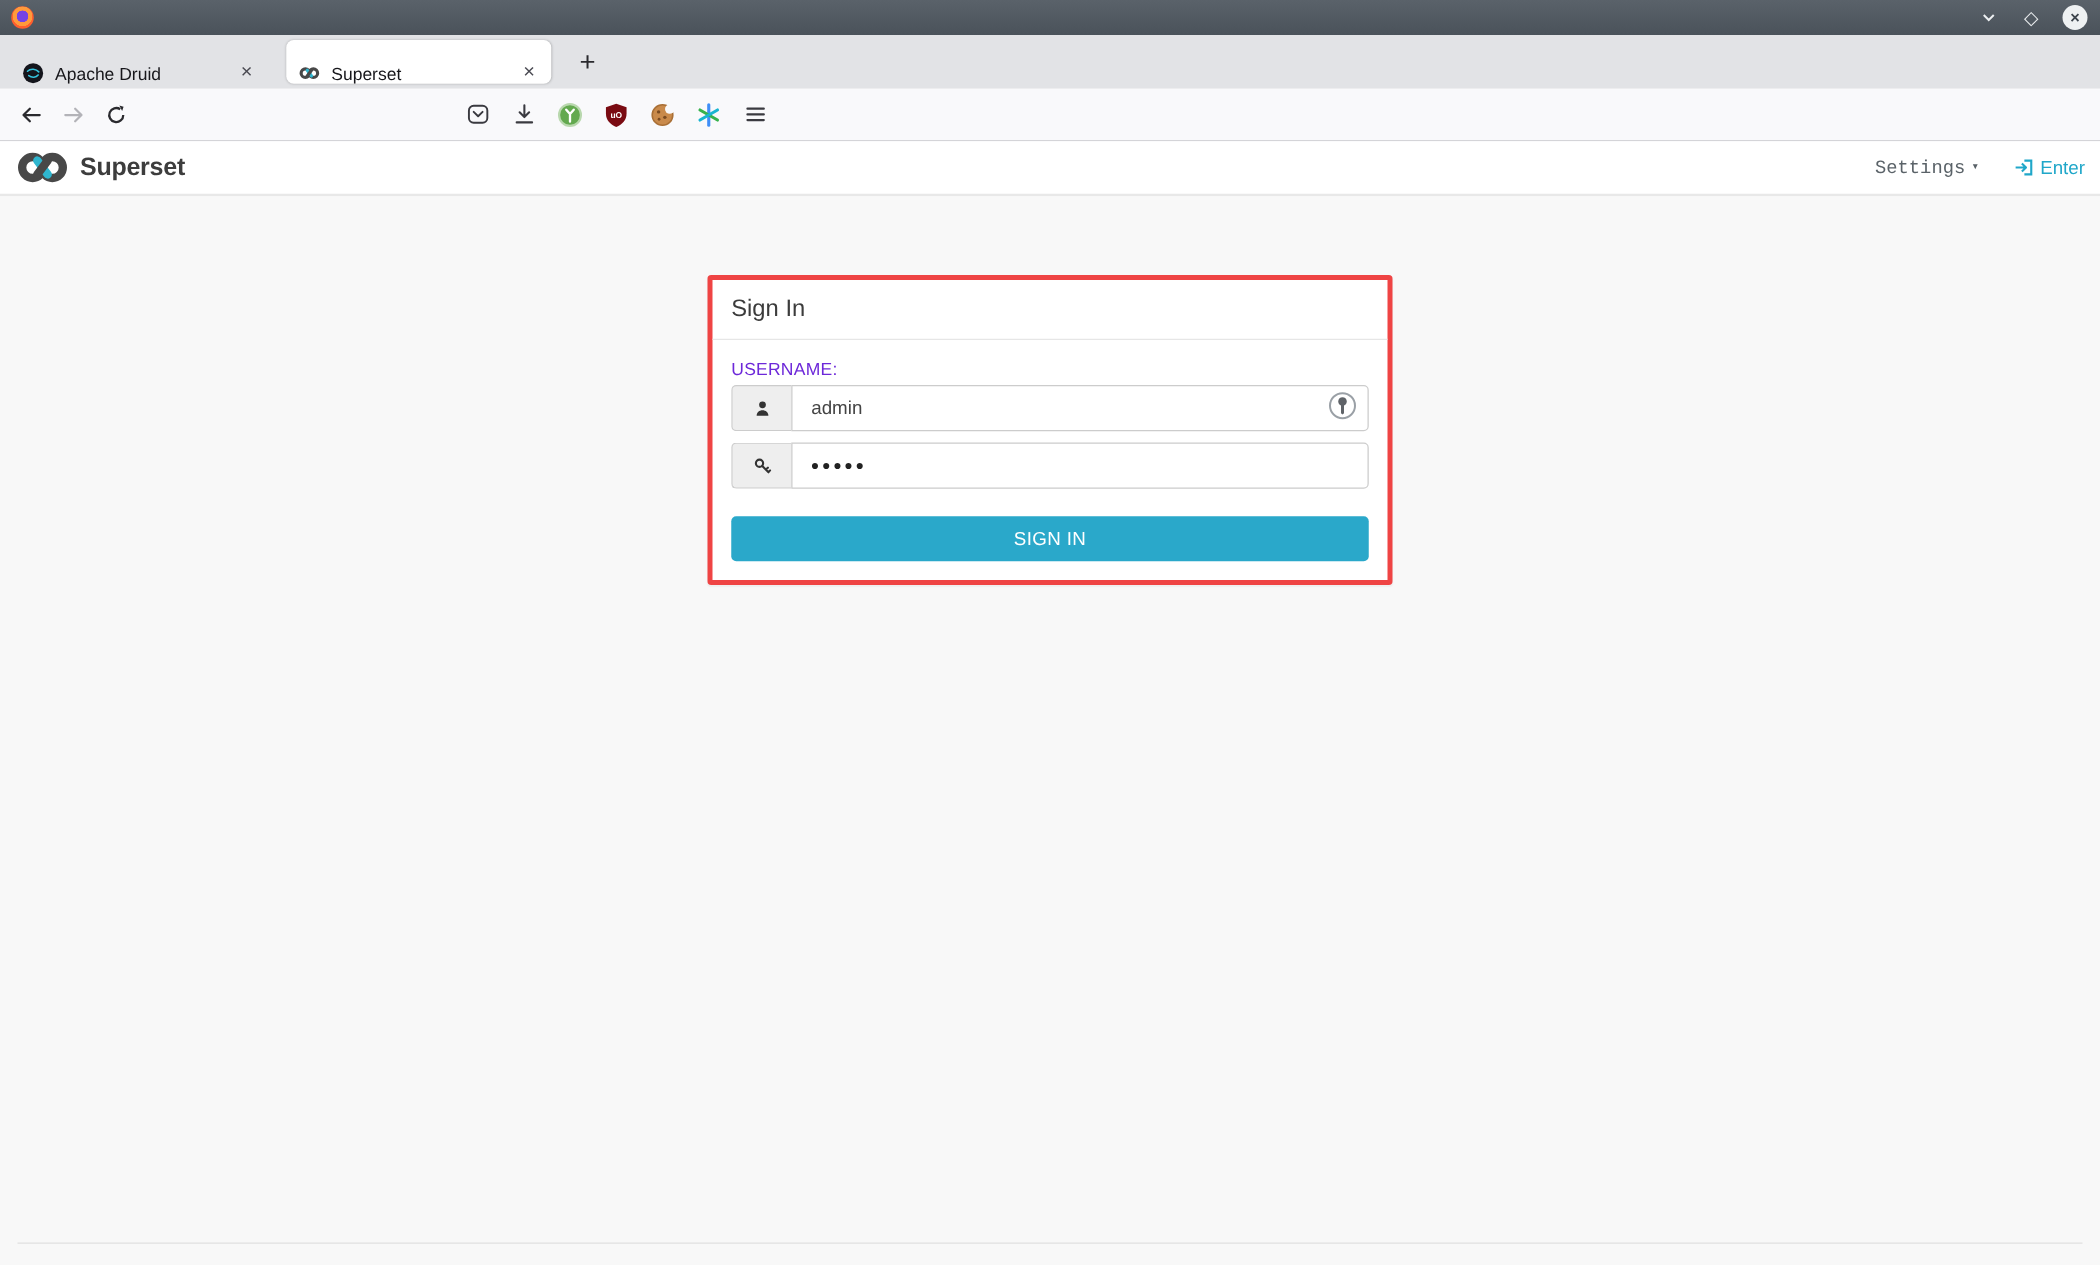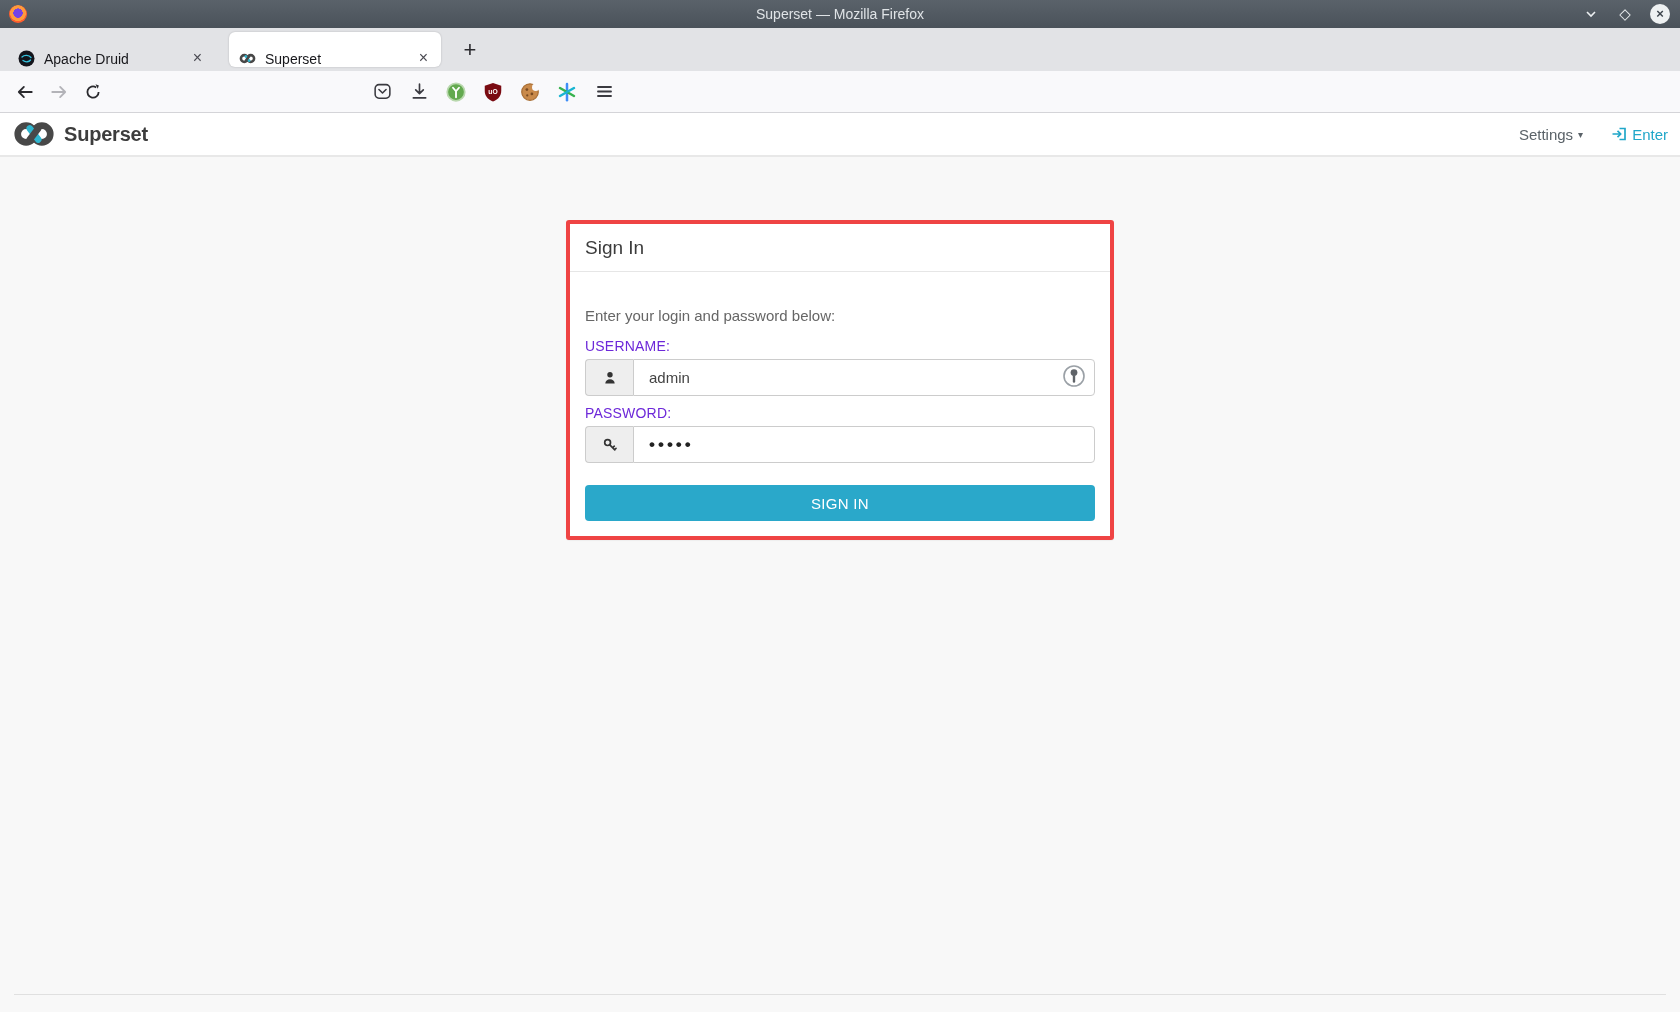--- a/index.html
+++ b/index.html
@@ -45,21 +45,21 @@
   .url-star { margin-left:auto; font-size:17px; color:#3e3e44; }
   .addons-spacer { flex:0 0 120px; }
   .ext-btn { width:22px; height:22px; display:flex; align-items:center; justify-content:center; margin-left:15px; }
 
   
   .app-header { height:44px; background:#ffffff; border-bottom:2px solid #e8e8e8;
     display:flex; align-items:center; padding:0 12px; }
   .brand { display:flex; align-items:center; gap:8px; }
   .brand-text { font-size:20px; font-weight:700; color:#3d3d3d; letter-spacing:-.2px; }
   .header-right { margin-left:auto; display:flex; align-items:center; }
-  .settings-menu { font-size:15px; color:#5a6268; display:flex; align-items:center; gap:5px; }
+  .settings-menu { font-size:15px; color:#5a6268; display:flex; align-items:center; gap:5px;font-family:Liberation Mono, monospace; }
   .settings-caret { font-size:10px; color:#5a6268; }
   .login-link { margin-left:28px; display:flex; align-items:center; gap:5px;
     font-size:15px; color:#20A7C9; text-decoration:none; }
 
   
   .main { position:relative; height:855px; background:#f8f8f8; }
   .footer-rule { position:absolute; left:14px; right:14px; bottom:17px;
     border-top:1px solid #e0e0e0; }
 
   .login-card { position:absolute; top:63px; left:50%; transform:translateX(-50%);
@@ -80,21 +80,20 @@
   .pm-badge { position:absolute; right:9px; top:50%; transform:translateY(-50%); }
   .signin-btn { width:100%; height:36px; margin-top:13px; background:#2AA8CA; border:none;
     border-radius:4px; color:#ffffff; font-size:15px; letter-spacing:.3px;
     font-family:"Liberation Sans", sans-serif; }
 </style>
 </head>
 <body>
 
 <div class="titlebar">
   <span class="ff-logo"></span>
-  <span class="win-title">Superset — Mozilla Firefox</span>
   <div class="win-controls">
     <span class="win-btn">
       <svg width="14" height="14" viewBox="0 0 14 14">
           <path d="M3 5l4 4 4-4" fill="none" stroke="#eceff1" stroke-width="1.6"></path>
         </svg>
     </span>
     <span class="win-btn" style="color:#eceff1;font-size:15px;">◇</span>
     <span class="win-close">×</span>
   </div>
 </div>
@@ -214,41 +213,39 @@
     </a>
   </div>
 </div>
 
 <div class="main">
   <div class="login-card">
     <div class="card-header">
       <div class="card-title">Sign In</div>
     </div>
     <div class="card-body">
-      <div class="instruction">Enter your login and password below:</div>
 
       <div class="field-label">USERNAME:</div>
       <div class="input-group">
         <span class="input-addon">
           <svg width="16" height="16" viewBox="0 0 16 16">
             <circle cx="8" cy="4.8" r="2.7" fill="#333"></circle>
             <path d="M3.3 13.6c0-2.7 2.1-4.4 4.7-4.4s4.7 1.7 4.7 4.4z" fill="#333"></path>
           </svg>
         </span>
         <input type="text" value="admin" style="">
         <span class="pm-badge">
           <svg width="24" height="24" viewBox="0 0 24 24">
             <circle cx="12" cy="12" r="10" fill="#ffffff" stroke="#9aa0a6" stroke-width="1.6"></circle>
             <circle cx="12" cy="8.6" r="3.4" fill="#5f6368"></circle>
             <path d="M10.8 11.5h2.4v6.5l-1.2 1-1.2-1z" fill="#5f6368"></path>
           </svg>
         </span>
       </div>
 
-      <div class="field-label">PASSWORD:</div>
       <div class="input-group">
         <span class="input-addon">
           <svg width="16" height="16" viewBox="0 0 16 16">
             <circle cx="5.6" cy="5.6" r="2.9" fill="none" stroke="#333" stroke-width="1.7"></circle>
             <path d="M7.8 7.8l5 5M10.6 10.6l1.7-1.4M12.6 12.6l1.4-1.2" fill="none" stroke="#333" stroke-width="1.7" stroke-linecap="round"></path>
           </svg>
         </span>
         <input type="text" class="pwd" value="•••••" style="">
       </div>
 

